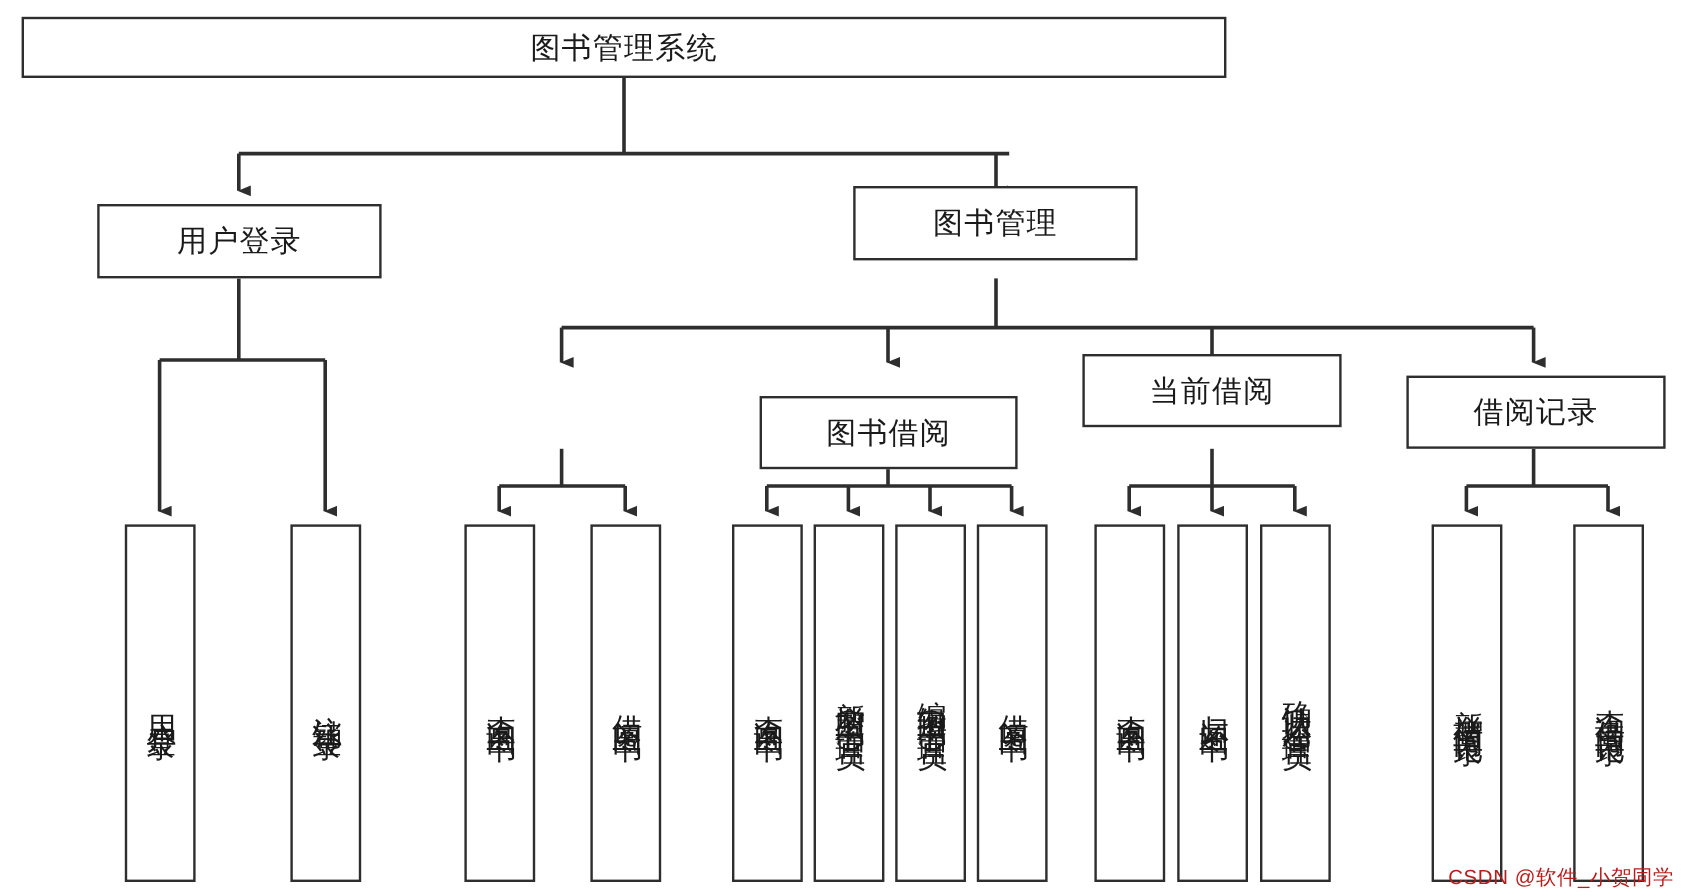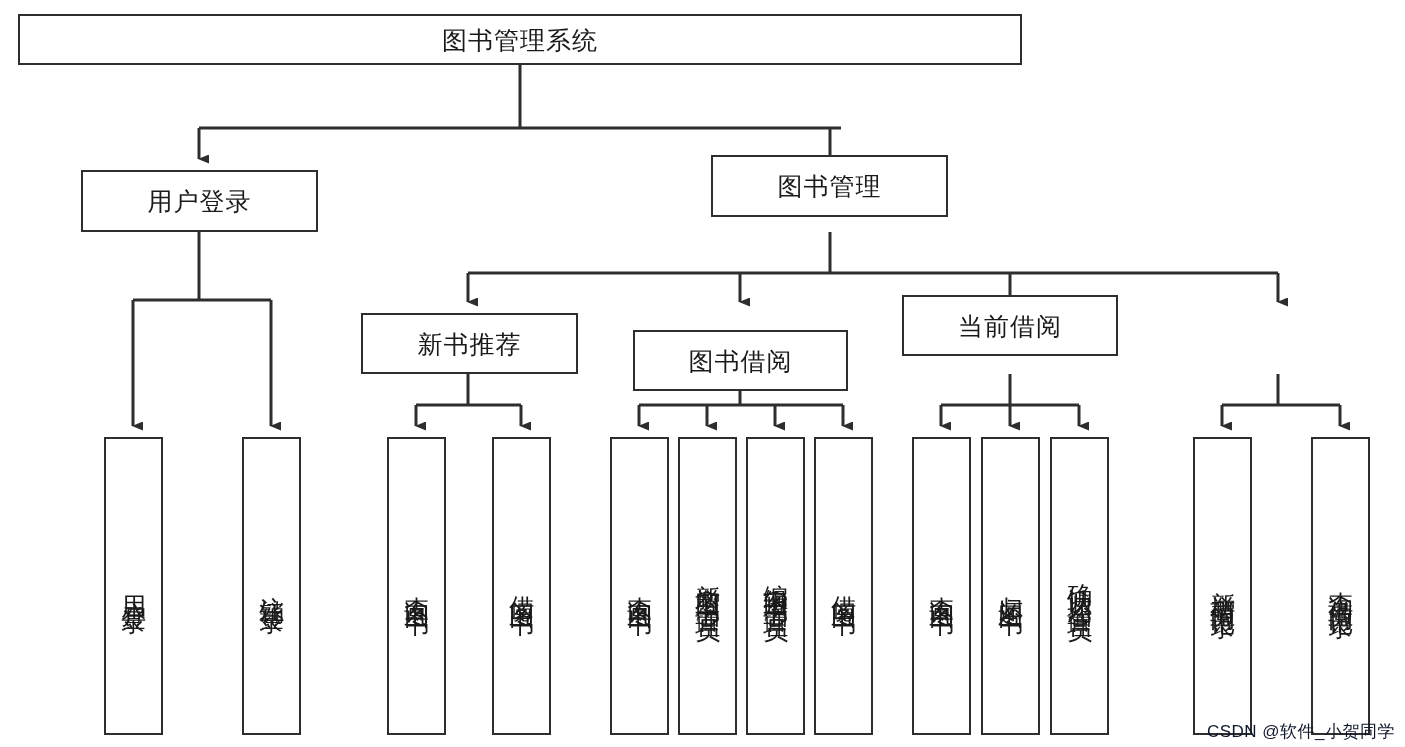--- a/index.html
+++ b/index.html
@@ -6,21 +6,21 @@
   body{width:1405px;height:747px;font-family:"Liberation Sans","DejaVu Sans",sans-serif;}
   #stage{position:relative;width:1405px;height:747px;overflow:hidden;background:#fff;}
   svg#wires{position:absolute;left:0;top:0;width:1405px;height:747px;pointer-events:none;}
   .node{position:absolute;box-sizing:border-box;border:2.5px solid #2e2e2e;background:#ffffff;
         display:flex;align-items:center;justify-content:center;text-align:center;color:#1a1a1a;}
   .node.h{font-size:25px;letter-spacing:1px;line-height:1.2;}
   .node.leaf{writing-mode:vertical-rl;text-orientation:upright;font-size:25px;
              letter-spacing:5px;line-height:1.25;padding:6px 0;
              align-items:center;justify-content:center;}
   .node.leaf .vtxt{writing-mode:vertical-rl;text-orientation:upright;display:block;}
-  #watermark{position:absolute;right:10px;bottom:4px;font-size:17px;color:#0f172a;
+  #watermark{position:absolute;right:10px;bottom:4px;font-size:17px;color:#b91c1c;
              letter-spacing:.5px;white-space:nowrap;}
 </style>
 </head>
 <body>
 
 <div id="stage">
 
   <svg id="wires" viewBox="0 0 1405 747">
     <defs>
       <marker id="arw" markerWidth="9" markerHeight="11" refX="4.5" refY="10" orient="auto" markerUnits="userSpaceOnUse">
@@ -69,23 +69,23 @@
       <path d="M1222,405 L1222,426" marker-end="url(#arw)"></path>
       <path d="M1340,405 L1340,426" marker-end="url(#arw)"></path>
     </g>
   </svg>
 
   <div class="node h" style="left:18px;top:14px;width:1004px;height:51px;">图书管理系统</div>
 
   <div class="node h" style="left:81px;top:170px;width:237px;height:62px;">用户登录</div>
   <div class="node h" style="left:711px;top:155px;width:237px;height:62px;">图书管理</div>
 
-  <div class="node h" style="left:361px;top:313px;width:217px;height:61px;">新书推荐</div>
   <div class="node h" style="left:633px;top:330px;width:215px;height:61px;">图书借阅</div>
   <div class="node h" style="left:902px;top:295px;width:216px;height:61px;">当前借阅</div>
+  <div class="node h" style="left:1172px;top:313px;width:216px;height:61px;">借阅记录</div>
 
   <div class="node leaf" style="left:104px;top:437px;width:59px;height:298px;">
     <span class="vtxt">用户登录</span>
   </div>
   <div class="node leaf" style="left:242px;top:437px;width:59px;height:298px;">
     <span class="vtxt">注销登录</span>
   </div>
 
   <div class="node leaf" style="left:387px;top:437px;width:59px;height:298px;">
     <span class="vtxt">查询图书</span>

